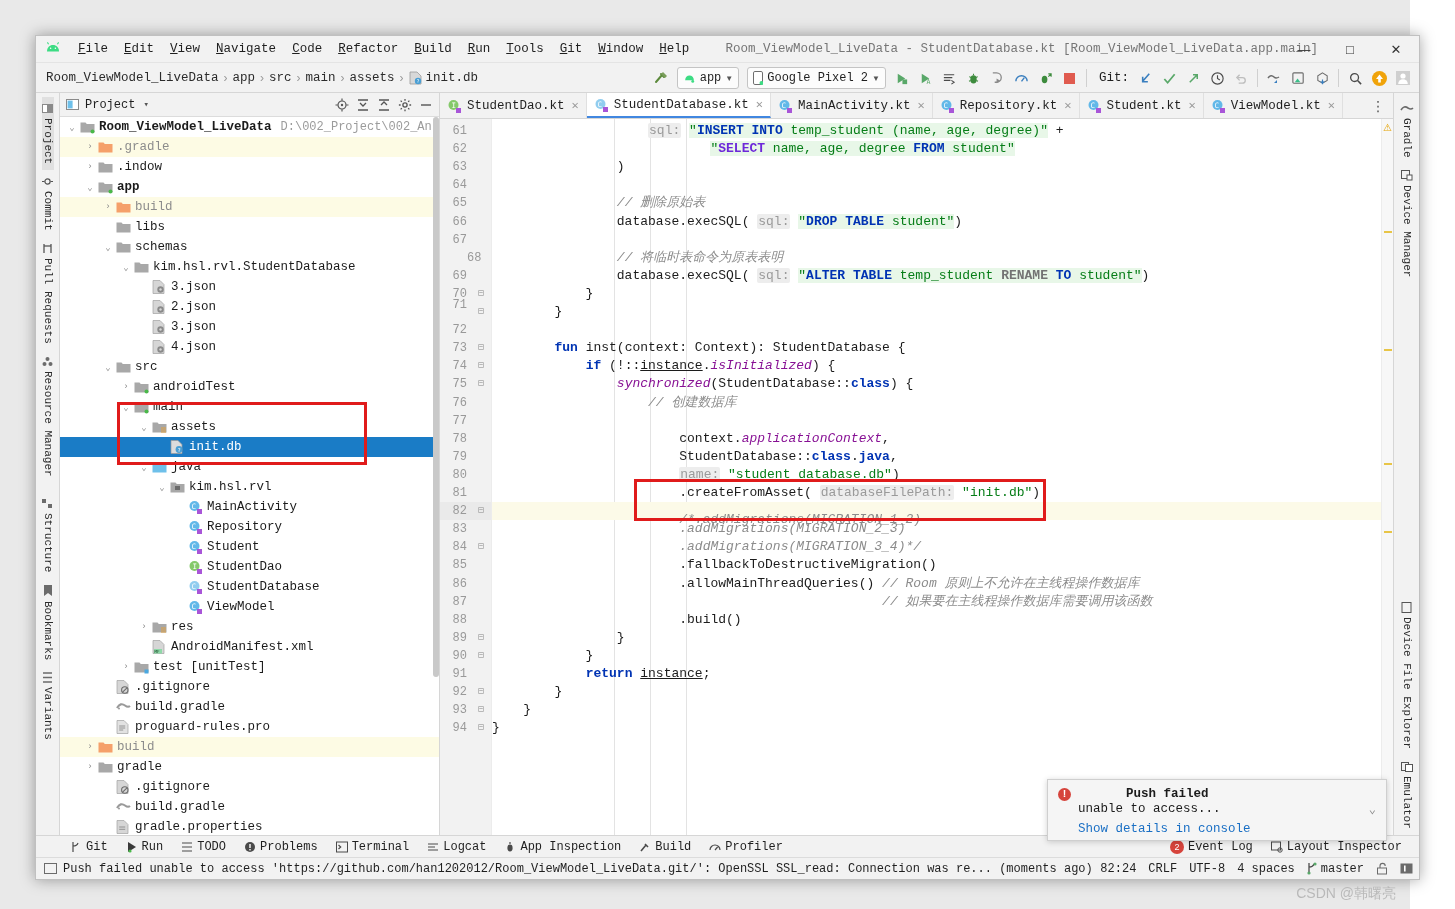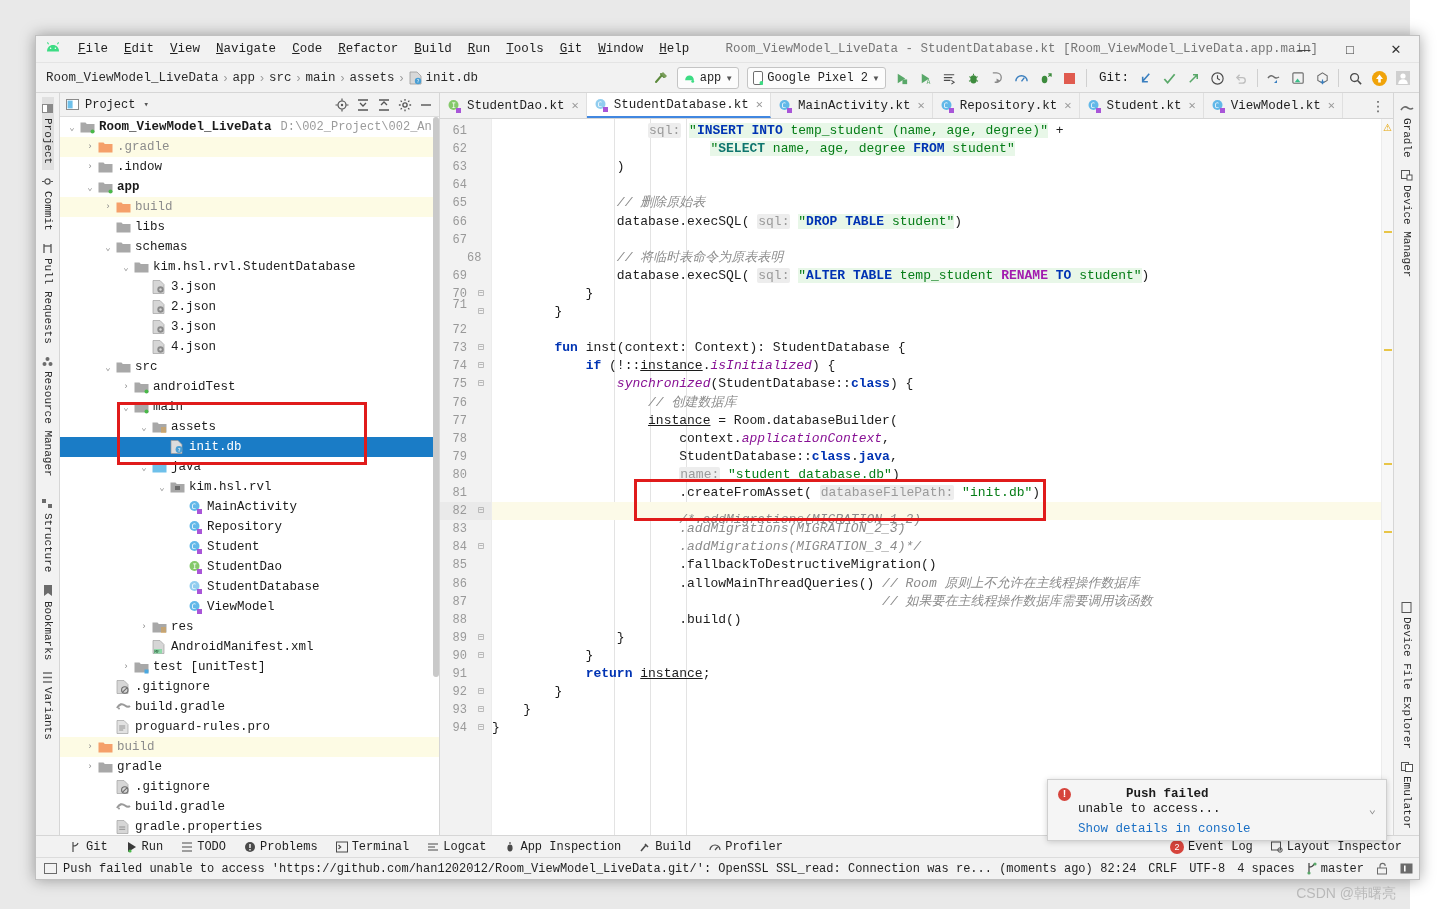--- a/index.html
+++ b/index.html
@@ -1204,36 +1204,35 @@
               <div class="gutter-num" style="top: 582.2px; line-height: 18.1px;">93</div>
               <div class="fold" style="top: 582.2px; line-height: 18.1px;">⊟</div>
               <div class="gutter-num" style="top: 600.3px; line-height: 18.1px;">94</div>
               <div class="fold" style="top: 600.3px; line-height: 18.1px;">⊟</div>
             </div>
           <div class="code-scroll" id="code">
             <div class="vbar" style="left:122px;"></div>
             <div class="vbar" style="left:158px;"></div>
             <div class="vbar" style="left:194px;"></div>
           <div class="codeline" style="top: 3px;">                    <span class="hint">sql:</span> <span class="s sql-hl">"<b style="color:#0033b3">INSERT</b> <b style="color:#0033b3">INTO</b> temp_student (name, age, degree)"</span> +</div>
-              <div class="codeline" style="top: 21.1px;">                            <span class="s sql-hl">"<b style="color:#0f766e">SELECT</b> name, age, degree <b style="color:#0033b3">FROM</b> student"</span></div>
+              <div class="codeline" style="top: 21.1px;">                            <span class="s sql-hl">"<b style="color:#6d28d9">SELECT</b> name, age, degree <b style="color:#0033b3">FROM</b> student"</span></div>
               <div class="codeline" style="top: 39.2px;">                )</div>
               <div class="codeline" style="top: 57.3px;"></div>
               <div class="codeline" style="top: 75.4px;">                <span class="cm">// 删除原始表</span></div>
               <div class="codeline" style="top: 93.5px;">                database.execSQL( <span class="hint">sql:</span> <span class="s sql-hl">"<b style="color:#0033b3">DROP</b> <b style="color:#0033b3">TABLE</b> student"</span>)</div>
               <div class="codeline" style="top: 111.6px;"></div>
               <div class="codeline" style="top: 129.7px;">                <span class="cm">// 将临时表命令为原表表明</span></div>
-              <div class="codeline" style="top: 147.8px;">                database.execSQL( <span class="hint">sql:</span> <span class="s sql-hl">"<b style="color:#0033b3">ALTER</b> <b style="color:#0033b3">TABLE</b> temp_student <b style="color:#a21caf">RENAME</b> <b style="color:#0033b3">TO</b> student"</span>)</div>
+              <div class="codeline" style="top: 147.8px;">                database.execSQL( <span class="hint">sql:</span> <span class="s sql-hl">"<b style="color:#0033b3">ALTER</b> <b style="color:#0033b3">TABLE</b> temp_student <b style="color:#737373">RENAME</b> <b style="color:#0033b3">TO</b> student"</span>)</div>
               <div class="codeline" style="top: 165.9px;">            }</div>
               <div class="codeline" style="top: 184px;">        }</div>
               <div class="codeline" style="top: 202.1px;"></div>
               <div class="codeline" style="top: 220.2px;">        <span class="k">fun</span> inst(context: Context): StudentDatabase {</div>
               <div class="codeline" style="top: 238.3px;">            <span class="k">if</span> (!::<span class="fieldp">instance</span>.<span class="purple">isInitialized</span>) {</div>
               <div class="codeline" style="top: 256.4px;">                <span class="purple">synchronized</span>(StudentDatabase::<span class="k">class</span>) {</div>
               <div class="codeline" style="top: 274.5px;">                    <span class="cm">// 创建数据库</span></div>
-              <div class="codeline" style="top: 292.6px;">                    <span class="fieldp">instance</span> = Room.databaseBuilder(</div>
               <div class="codeline" style="top: 310.7px;">                        context.<span class="purple">applicationContext</span>,</div>
               <div class="codeline" style="top: 328.8px;">                        StudentDatabase::<span class="k">class</span>.<span class="k">java</span>,</div>
               <div class="codeline" style="top: 346.9px;">                        <span class="hint">name:</span> <span class="s">"student_database.db"</span>)</div>
               <div class="codeline" style="top: 365px;">                        .createFromAsset( <span class="hint">databaseFilePath:</span> <span class="s">"init.db"</span>)</div>
               <div class="lnhl" style="top: 383.1px;"></div>
               <div class="codeline" style="top: 392px;">                        <span class="cm">/*.addMigrations(MIGRATION_1_2)</span></div>
               <div class="codeline" style="top: 401.2px;">                        <span class="cm">.addMigrations(MIGRATION_2_3)</span></div>
               <div class="codeline" style="top: 419.3px;">                        <span class="cm">.addMigrations(MIGRATION_3_4)*/</span></div>
               <div class="codeline" style="top: 437.4px;">                        .fallbackToDestructiveMigration()</div>
               <div class="codeline" style="top: 455.5px;">                        .allowMainThreadQueries() <span class="cm">// Room 原则上不允许在主线程操作数据库</span></div>

